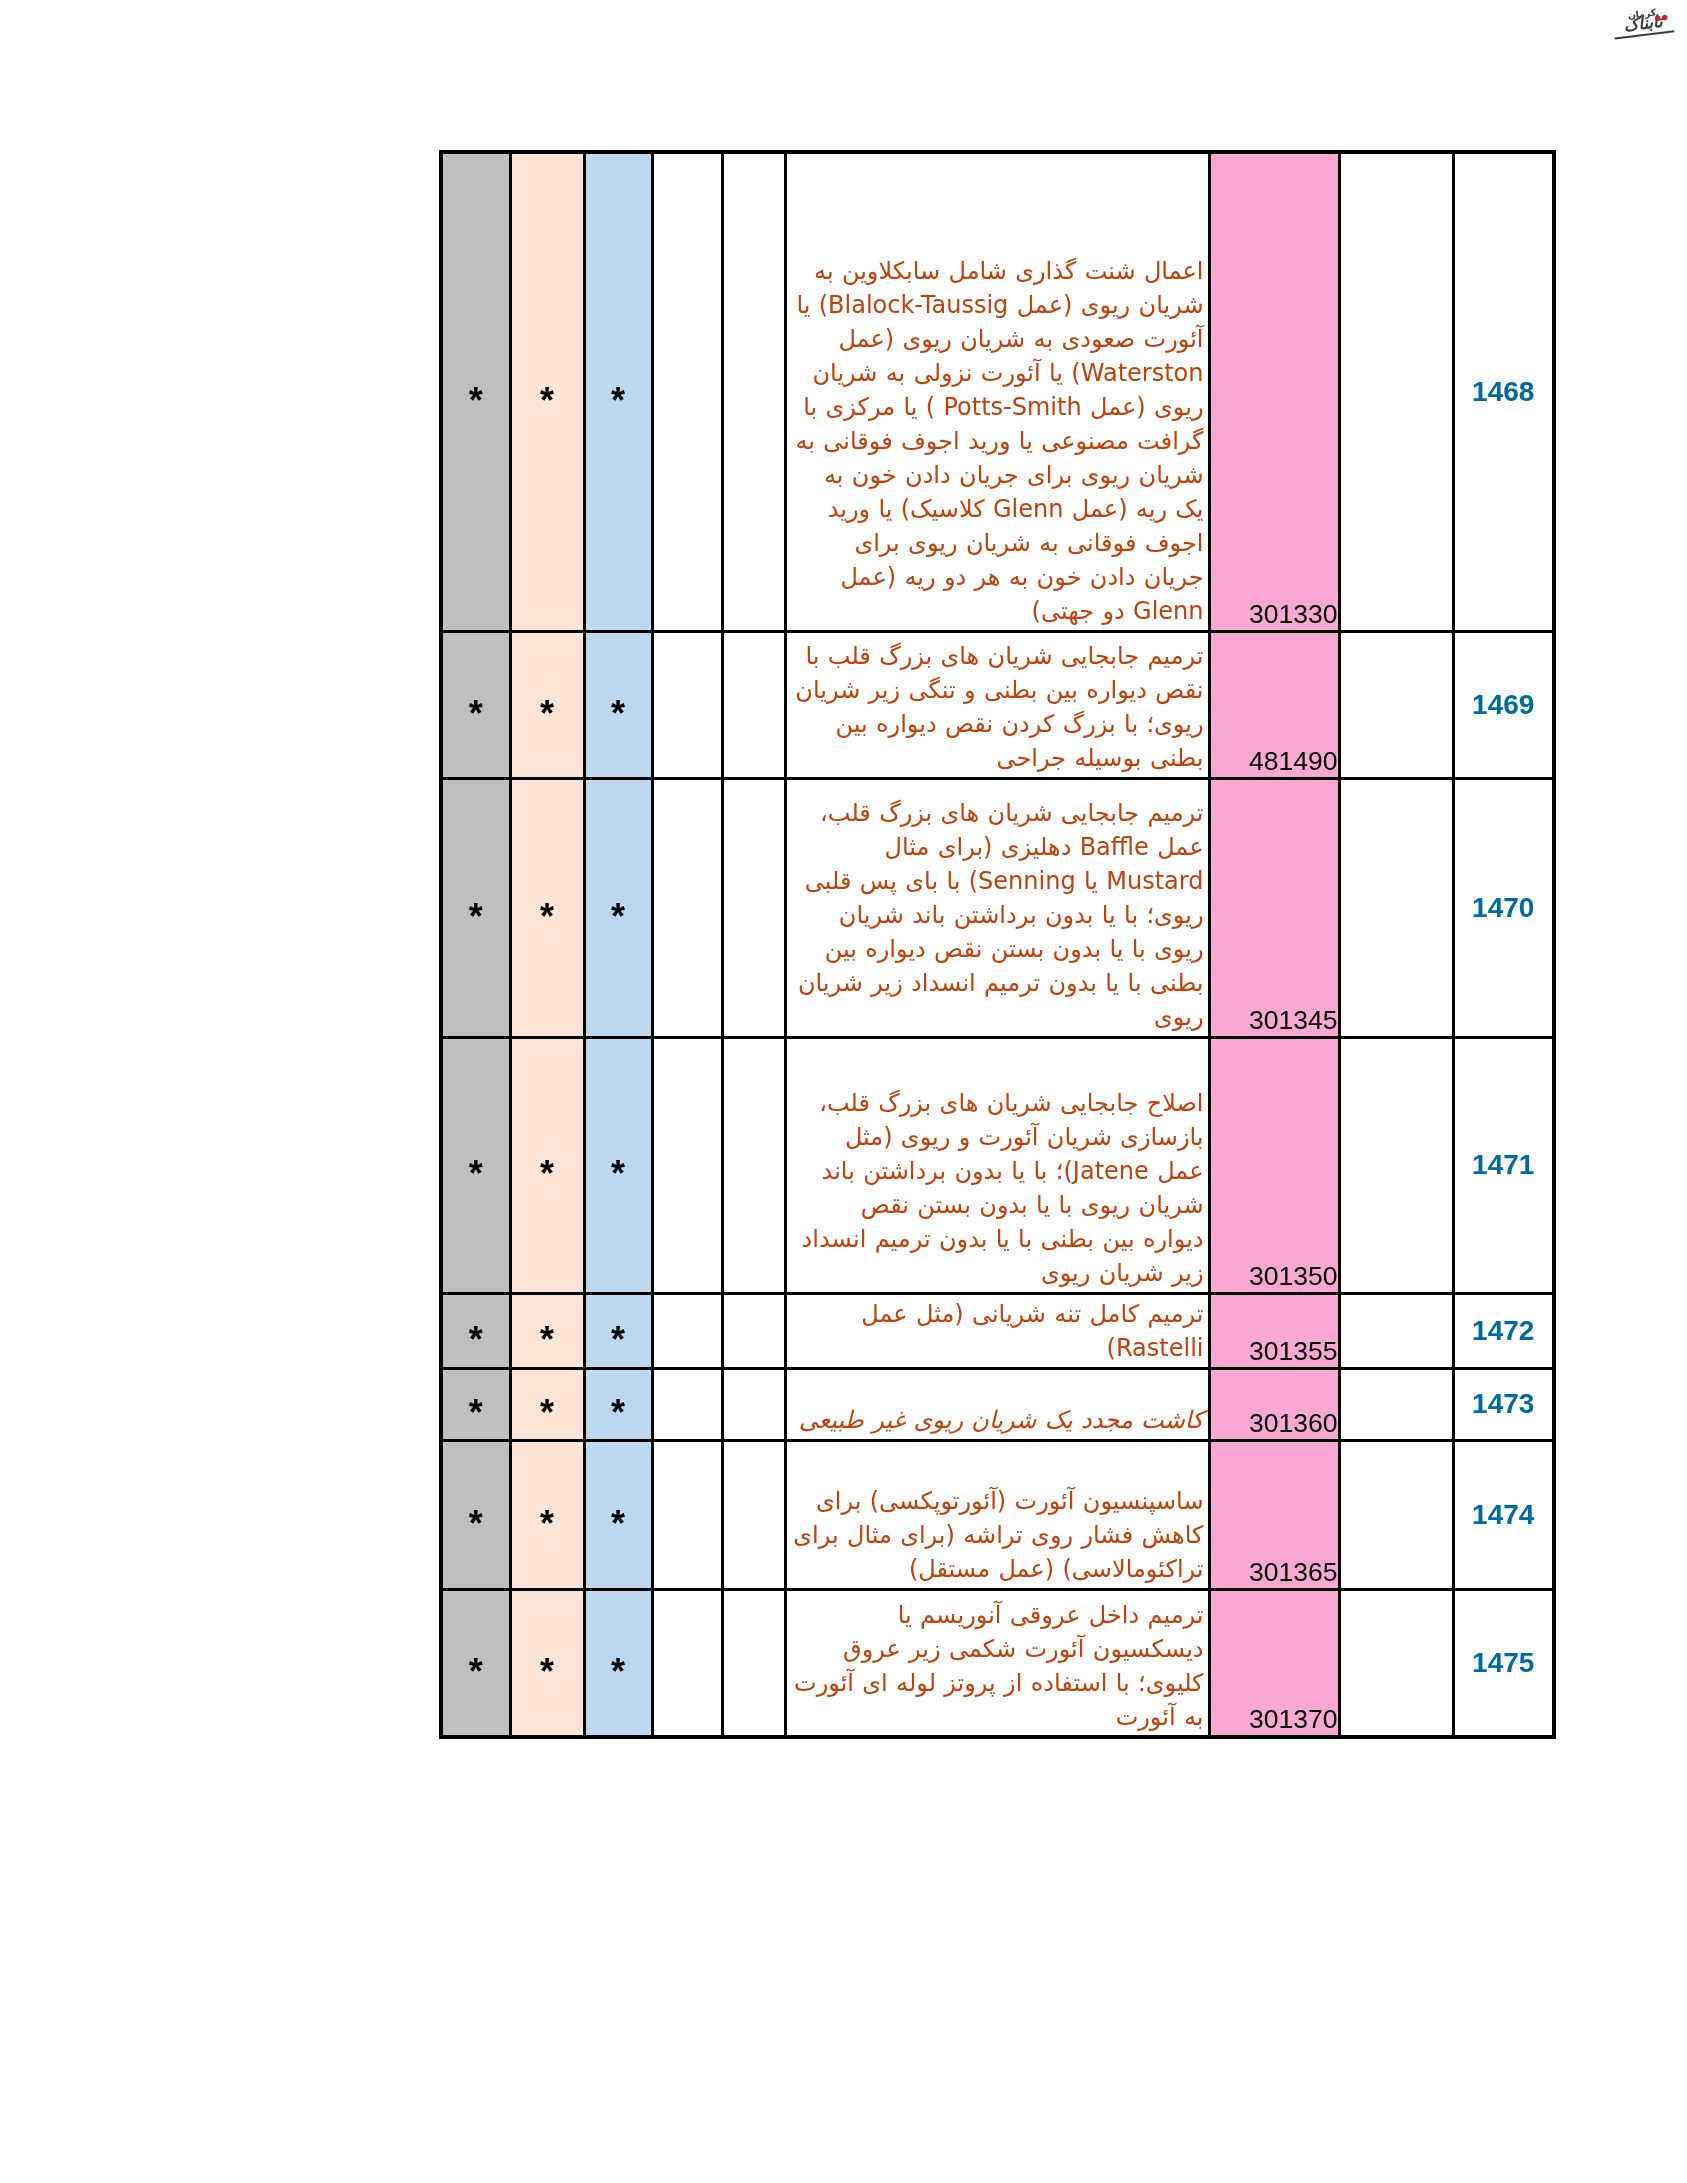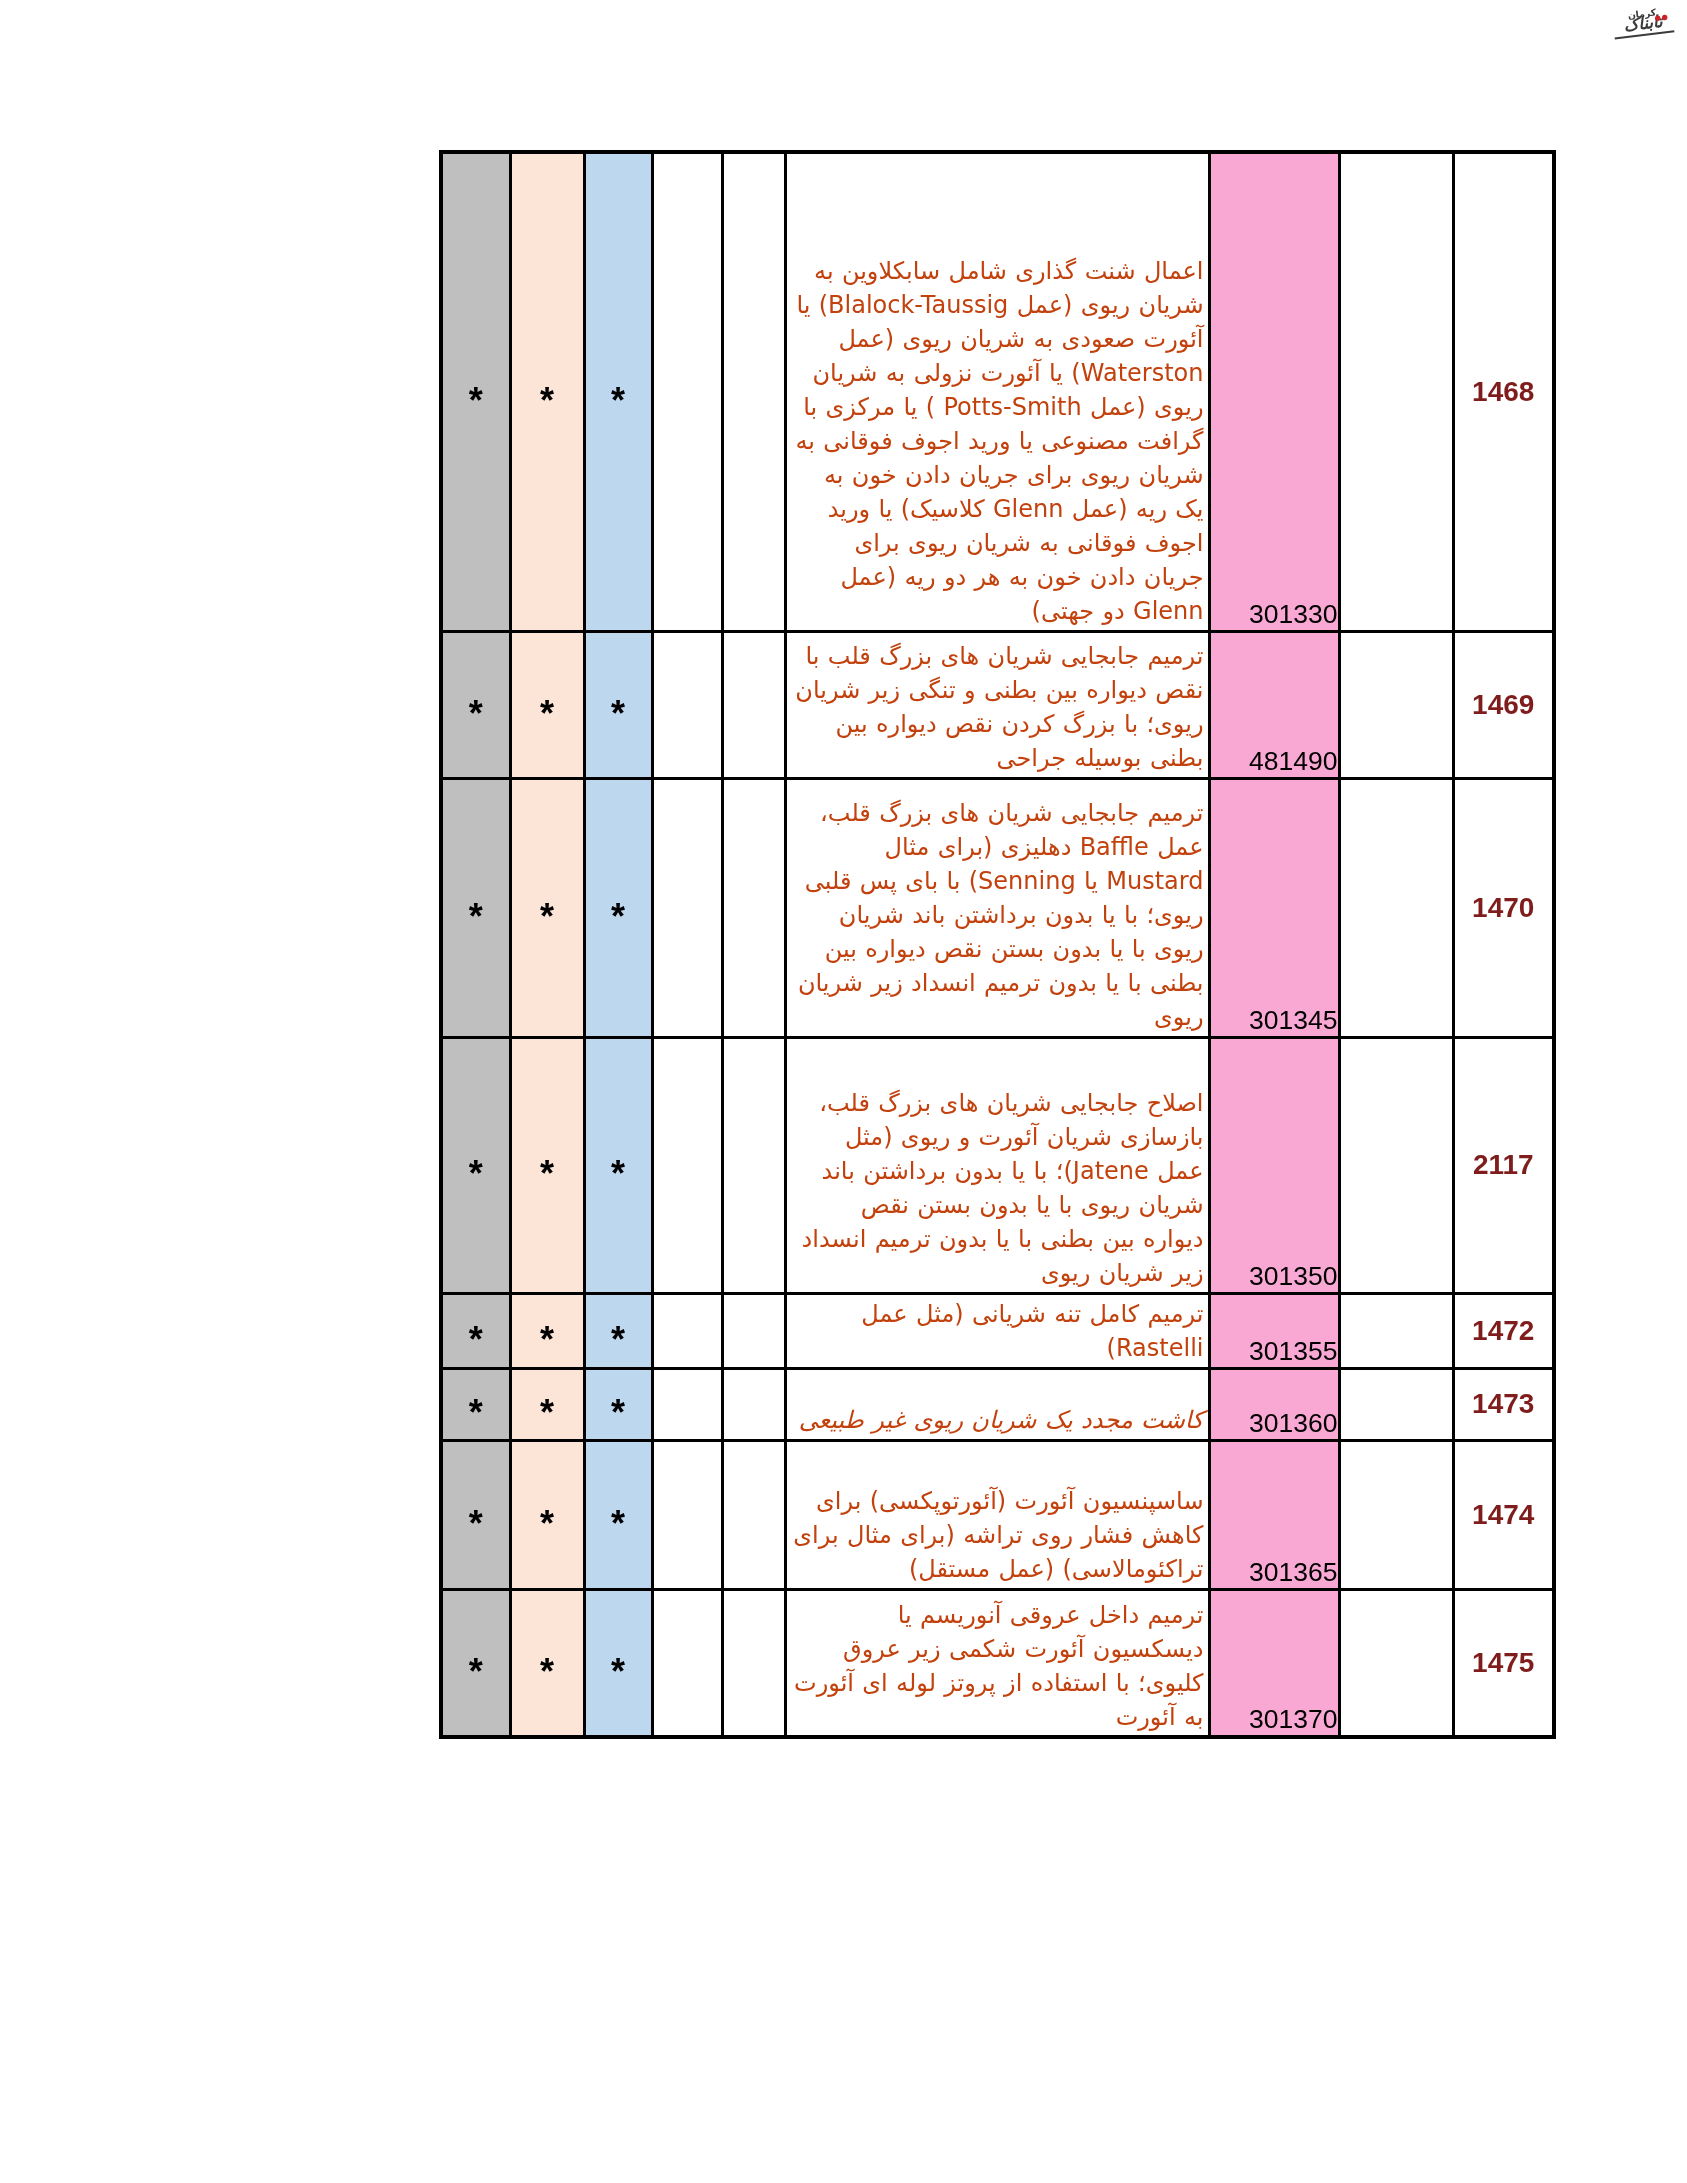--- a/index.html
+++ b/index.html
@@ -119,21 +119,21 @@
     padding:0 6.6px 2.6px 2.6px;
     background:#f9a8d4;
   }
   td.gap{background:#ffffff;}
   td.rowno{
     vertical-align:middle;
     text-align:center;
     font-family:"Liberation Sans", sans-serif;
     font-size:28px;
     font-weight:bold;
-    color:#7f1d1d;
+    color:#0369a1;
     background:#ffffff;
   }
 </style>
 </head>
 <body>
 
 <div class="page">
 
   <div class="logo">
     <span class="logo-dots">●●</span>
@@ -205,21 +205,21 @@
           <td class="flag flag-blue"><span class="star">*</span></td>
           <td class="blank"></td>
           <td class="blank"></td>
           <td class="desc">
             <div class="clip" style="height: 248px;">
               <div class="txt" dir="rtl">اصلاح جابجایی شریان های بزرگ قلب، بازسازی شریان آئورت و ریوی (مثل عمل Jatene)؛ با یا بدون برداشتن باند شریان ریوی با یا بدون بستن نقص دیواره بین بطنی با یا بدون ترمیم انسداد زیر شریان ریوی</div>
             </div>
           </td>
           <td class="code">301350</td>
           <td class="gap"></td>
-          <td class="rowno">2117</td>
+          <td class="rowno">1471</td>
         </tr>
         <tr style="height: 75px;">
           <td class="flag flag-gray"><span class="star">*</span></td>
           <td class="flag flag-peach"><span class="star">*</span></td>
           <td class="flag flag-blue"><span class="star">*</span></td>
           <td class="blank"></td>
           <td class="blank"></td>
           <td class="desc">
             <div class="clip" style="height: 67px;">
               <div class="txt" dir="rtl">ترمیم کامل تنه شریانی (مثل عمل Rastelli)</div>

